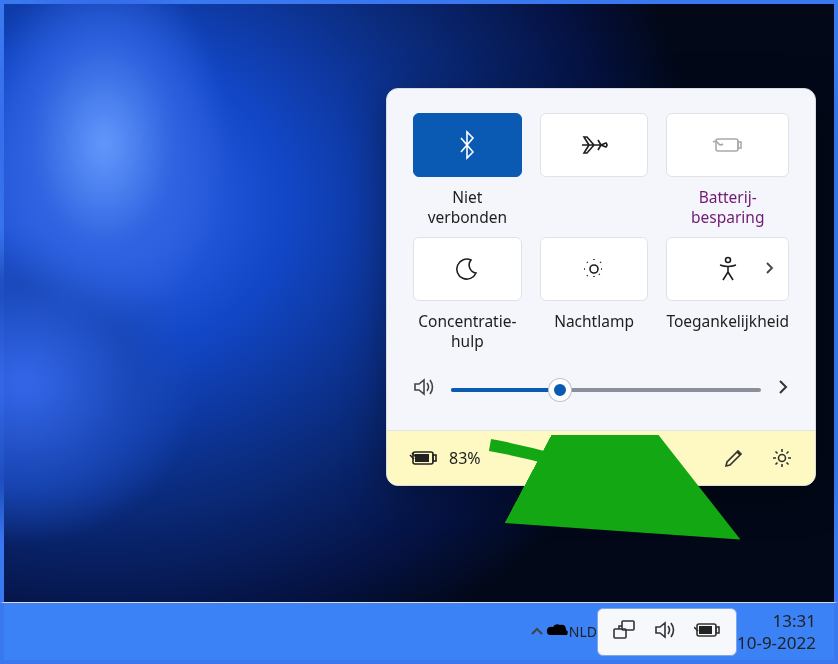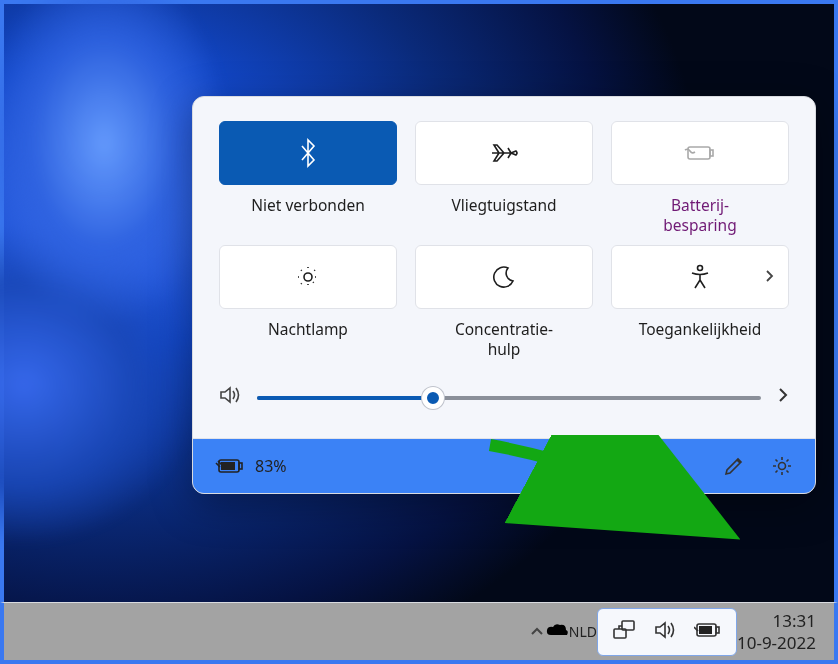--- a/index.html
+++ b/index.html
@@ -18,27 +18,26 @@
     background:
       radial-gradient(ellipse 180px 260px at 140px 180px, #6aa0ff 0%, #2f63e0 40%, transparent 70%),
       radial-gradient(ellipse 220px 200px at 60px 420px, #3a6cf0 0%, #1a48b8 50%, transparent 80%);
     filter: blur(6px);
     opacity:.9;
   }
 
   .quick-panel {
     position: absolute;
     right: 22px; top: 88px;
-    width: 624px;
+    width: 430px;
     background: #f4f6fb;
     border: 1px solid #d9dbe0;
     border-radius: 12px;
     box-shadow: 0 10px 40px rgba(0,0,0,.35);
     overflow: hidden;
-    margin-top: 8px;
   }
 
   .tiles {
     display: grid;
     grid-template-columns: repeat(3, 1fr);
     column-gap: 18px;
     row-gap: 8px;
     padding: 24px 26px 4px;
   }
   .tile { display: flex; flex-direction: column; align-items: center; }
@@ -77,35 +76,35 @@
     position:absolute; top:50%; width:22px; height:22px; border-radius:50%;
     background:#0a5ab3; border:5px solid #fff; transform:translate(-50%,-50%);
     box-shadow:0 0 0 1px #bfc3cc;
   }
   .slider-end svg { stroke:#333; fill:none; stroke-width:2; }
 
   .panel-footer {
     display:flex; align-items:center; justify-content:space-between;
     padding: 16px 22px;
     border-top:1px solid #e1e3e9;
-    background:#3b82f6;
+    background:#fef9c3;
   }
   .batt-stat { display:flex; align-items:center; gap:10px; color:#222; font-size:16px;}
   .footer-icons { display:flex; gap:26px; }
   .footer-icons .ibtn { width:22px; height:22px; cursor:pointer; display:flex;align-items:center;justify-content:center;}
   .footer-icons svg { stroke:#333; fill:none; stroke-width:1.6; }
 
   .arrow-annot {
     position:absolute; pointer-events:none;
     left: 480px; top: 435px;
   }
 
   .taskbar {
     position:absolute; left:0; right:0; bottom:0; height:62px;
-    background:#a3a3a3; border-top:1px solid #d9dbe0;
+    background:#3b82f6; border-top:1px solid #d9dbe0;
     border-left:4px solid #3a78f0; border-right:4px solid #3a78f0; border-bottom:4px solid #3a78f0;
     display:flex; justify-content:flex-end; align-items:center;
     padding: 0 18px 0 0; 
     font-size:14px; color:#222;
   }
   .tray-group { display:flex; align-items:center; gap:18px; }
   .tray-group.iconset { height:48px; padding:0 14px; border:1px solid #7fa6e8; border-radius:6px; background:#f6f8fc;}
   .tray-group svg { stroke:#333; fill:none; stroke-width:1.6; }
   .datetime { text-align:right; line-height:1.25; font-size:17px; }
   .chev-up svg { stroke:#444; stroke-width:2; fill:none;}
@@ -126,53 +125,52 @@
       </div>
       <div class="tile-label">Niet verbonden</div>
     </div>
 
     <div class="tile">
       <div class="tile-btn">
         <svg width="30" height="24" viewBox="0 0 30 24">
           <path d="M3 12 L22 12 L27 10 Q29 12 27 14 L22 12 M10 12 L5 4 L8 4 L15 12 M10 12 L5 20 L8 20 L15 12 M22 12 L19 7 M22 12 L19 17"></path>
         </svg>
       </div>
-      <div class="tile-label">Vliegtuigstand</div>
     </div>
 
     <div class="tile">
       <div class="tile-btn disabled">
         <svg width="34" height="20" viewBox="0 0 34 20">
           <rect x="5" y="4" width="22" height="12" rx="2"></rect>
             <rect x="27" y="7" width="3" height="6"></rect>
           <path d="M2 7 Q5 5 7 8 Q9 11 12 9"></path>
         </svg>
       </div>
       <div class="tile-label disabled" style="white-space:pre-line">Batterij-
 besparing</div>
     </div>
 
     <div class="tile">
       <div class="tile-btn">
+        <svg width="24" height="24" viewBox="0 0 24 24">
+          <path d="M16 3 A10 10 0 1 0 21 16 A8 8 0 0 1 16 3 Z"></path>
+        </svg>
+      </div>
+      <div class="tile-label" style="white-space:pre-line">Concentratie-
+hulp</div>
+    </div>
+
+    <div class="tile">
+      <div class="tile-btn">
         <svg width="26" height="26" viewBox="0 0 26 26">
           <circle cx="13" cy="13" r="4"></circle>
           <path d="M13 3v3M13 20v3M3 13h3M20 13h3M6 6l2 2M18 18l2 2M20 6l-2 2M6 20l2-2" stroke-dasharray="1 2"></path>
         </svg>
       </div>
       <div class="tile-label">Nachtlamp</div>
-    </div>
-
-    <div class="tile">
-      <div class="tile-btn">
-        <svg width="24" height="24" viewBox="0 0 24 24">
-          <path d="M16 3 A10 10 0 1 0 21 16 A8 8 0 0 1 16 3 Z"></path>
-        </svg>
-      </div>
-      <div class="tile-label" style="white-space:pre-line">Concentratie-
-hulp</div>
     </div>
 
     <div class="tile">
       <div class="tile-btn">
         <svg width="24" height="26" viewBox="0 0 24 26">
           <circle cx="12" cy="4" r="2.5"></circle>
           <path d="M4 9 Q12 12 20 9 M12 10 V16 M12 16 L7 24 M12 16 L17 24"></path>
         </svg>
         <span class="chev">
           <svg width="10" height="14" viewBox="0 0 10 14">

